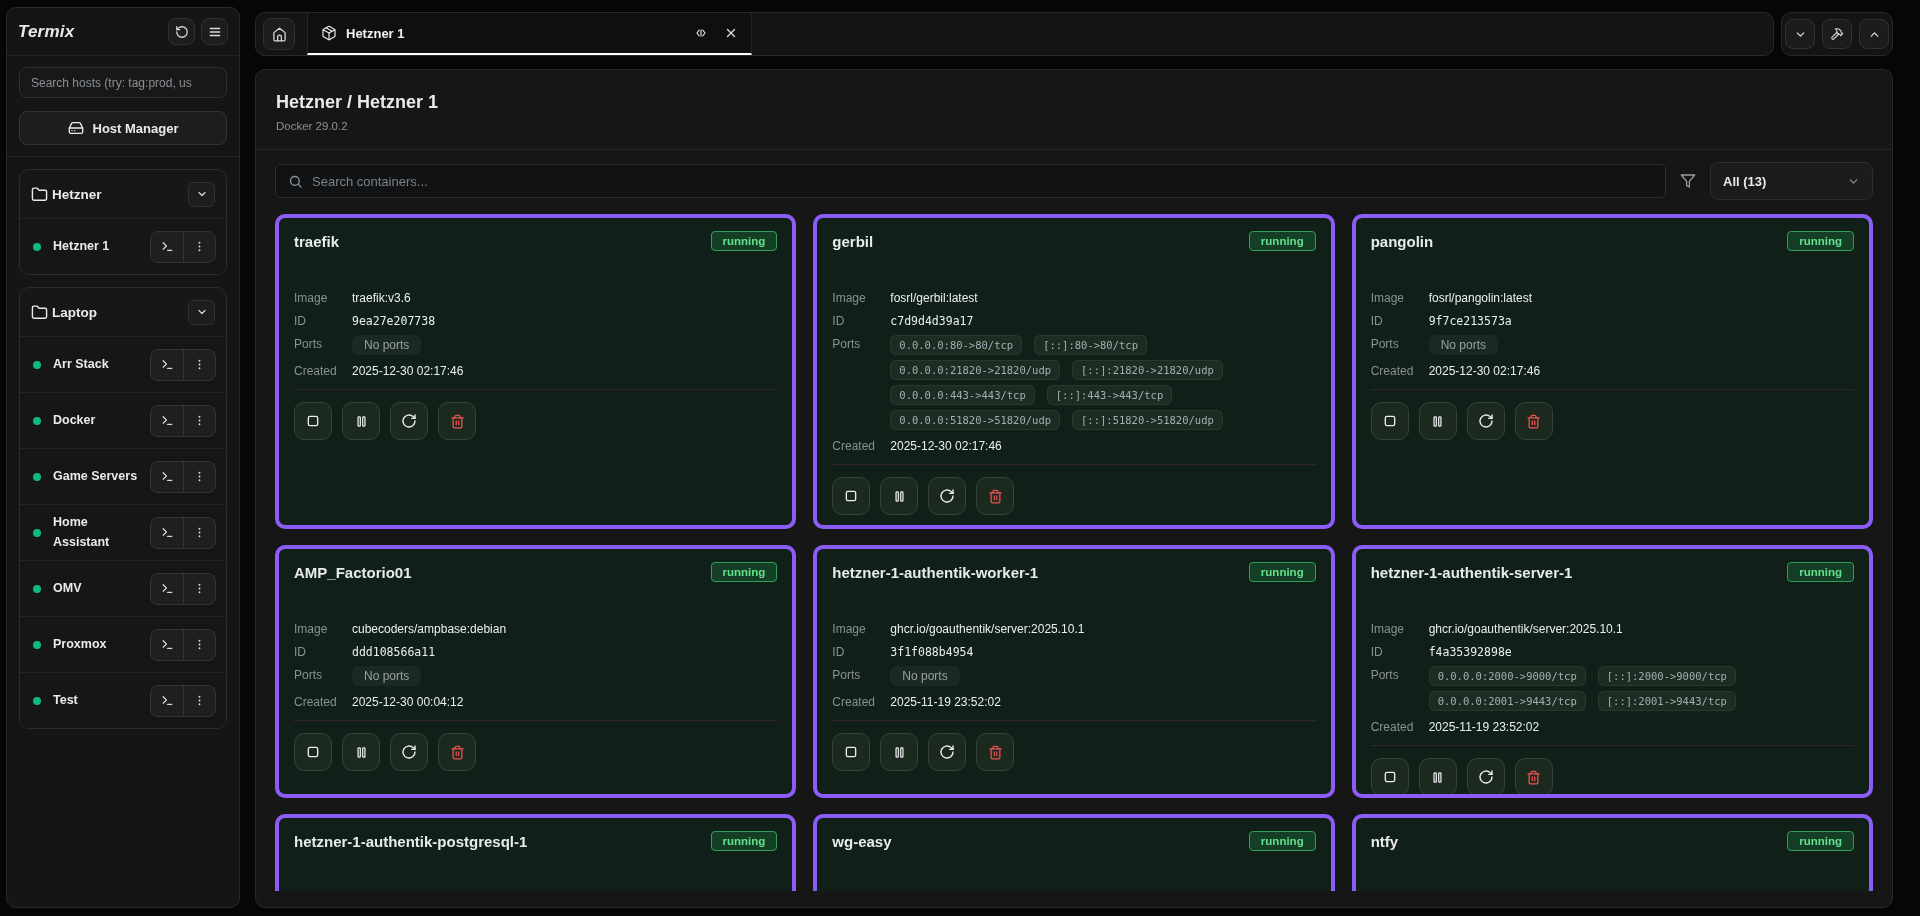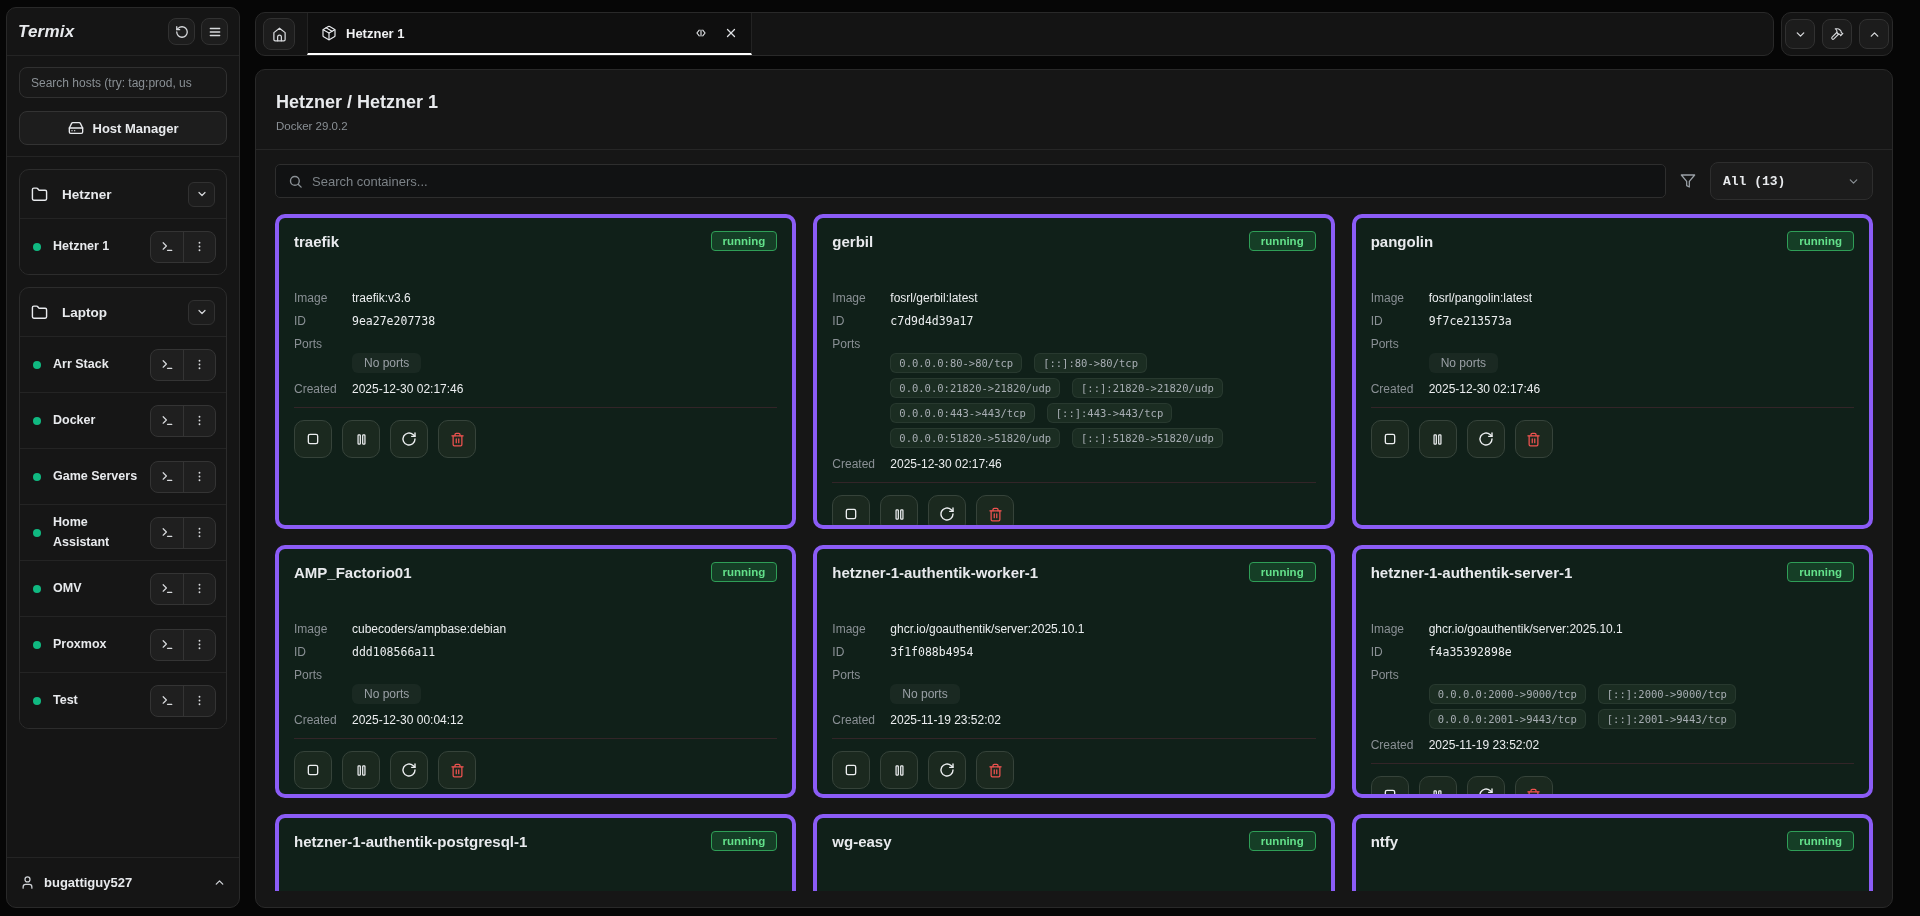--- a/index.html
+++ b/index.html
@@ -27,21 +27,21 @@
   .sb-header-btns .ghost-btn { width:27px; height:27px; }
   .sb-section { padding:11px 12px; border-bottom:1px solid #242424; }
   .hm-btn { width:100%; height:34px; display:flex; align-items:center; justify-content:center; gap:9px;
     background:#1d1d1d; border:1px solid #333; border-radius:8px; color:#e8eaed;
     font-size:13px; font-weight:600; cursor:pointer; }
   .sb-search { width:100%; height:31px; background:#181818; border:1px solid #303030; border-radius:8px;
     padding:0 11px; color:#cfd2d6; font-size:12px; font-family:"Liberation Sans",sans-serif; }
   .sb-search::placeholder { color:#8a9095; }
   .sb-list { flex:1; overflow:hidden; padding:12px 12px 0; display:flex; flex-direction:column; gap:12px; }
   .group { border:1px solid #2c2c2c; border-radius:10px; background:#171717; overflow:hidden; }
-  .group-header { height:48px; display:flex; align-items:center; gap:14px; padding:0 11px; cursor:pointer; }
+  .group-header { height:48px; display:flex; align-items:center; gap:4px; padding:0 11px; cursor:pointer; }
   .group-label { font-size:13.5px; font-weight:bold; }
   .group-chevron { margin-left:auto; width:27px; height:25px; border-radius:6px; }
   .host-row { min-height:56px; display:flex; align-items:center; padding:8px 10px 8px 13px;
     border-top:1px solid #242424; background:#161616; }
   .host-dot { width:8px; height:8px; border-radius:50%; background:#10b981; flex-shrink:0; }
   .host-label { margin-left:12px; font-size:12.5px; font-weight:600; max-width:92px; line-height:1.55; }
   .host-actions { margin-left:auto; display:flex; background:#1f1f1f; border:1px solid #343434;
     border-radius:8px; overflow:hidden; }
   .host-actions .seg { width:32px; height:30px; display:flex; align-items:center; justify-content:center;
     color:#d7d9dc; cursor:pointer; }
@@ -72,38 +72,38 @@
   .main-sub { margin-top:5px; font-size:11.5px; color:#8a9095; }
   .main-divider { border-top:1px solid #262626; }
   .toolbar { display:flex; align-items:center; gap:14px; padding:12px 19px; }
   .search-box { flex:1; height:34px; background:#111213; border:1px solid #2e2e2e; border-radius:5px;
     display:flex; align-items:center; gap:9px; padding:0 12px; }
   .search-box input { flex:1; background:transparent; border:none; outline:none; color:#cfd2d6;
     font-size:13px; font-family:"Liberation Sans",sans-serif; }
   .search-box input::placeholder { color:#7c8287; }
   .funnel { color:#9aa0a6; cursor:pointer; }
   .filter-select { width:163px; height:34px; background:#1c1c1c; border:1px solid #2e2e2e; border-radius:8px;
-    display:flex; align-items:center; padding:18px 12px; cursor:pointer;font-family:Liberation Mono, monospace; }
+    display:flex; align-items:center; padding:18px 12px; cursor:pointer; }
   .filter-select .val { font-size:13px; font-weight:600; }
   .filter-select .chev { margin-left:auto; color:#8a9095; }
 
   
   .grid { margin:2px 19px 0; height:677px; overflow:hidden; display:grid;
     grid-template-columns:repeat(3,1fr); grid-template-rows:315px 253px 280px; gap:16px 17px; }
   .card { background:#102019; border:4px solid #8b5cf6; border-radius:10px; padding:13px 15px; overflow:hidden; }
   .card-head { display:flex; align-items:flex-start; justify-content:space-between; }
   .card-title { font-size:15px; font-weight:bold; padding-top:2px; }
   .badge { background:#153e26; border:1px solid #2f9e57; color:#63e08a; font-size:11.5px; font-weight:600;
     padding:3px 11px; border-radius:4px; }
   .card-body { margin-top:38px; }
   .frow { display:flex; margin-bottom:7px; }
   .flabel { width:58px; flex-shrink:0; font-size:12px; color:#8a9095; padding-top:2px; }
   .fvalue { font-size:12px; color:#eceef0; padding-top:2px; word-break:break-all; }
   .mono { font-family:"DejaVu Sans Mono", monospace; font-size:11.5px; }
-  .ports-wrap { display:flex; flex-direction:column; gap:5px;margin-top:18px; }
+  .ports-wrap { display:flex; flex-direction:column; gap:5px; }
   .port-line { display:flex; gap:12px; }
   .port-pill { background:#1b2d22; border:1px solid rgba(255,255,255,.06); border-radius:6px;
     padding:3px 8px; font-family:"DejaVu Sans Mono", monospace; font-size:10.5px; color:#a7adb3; white-space:nowrap; }
   .no-ports { background:rgba(255,255,255,.045); border-radius:6px; padding:3px 12px;
     font-size:12px; color:#9aa0a6; }
   .card-divider { border-top:1px solid #332528; margin-top:11px; }
   .card-actions { display:flex; gap:10px; margin-top:12px; }
   .act-btn { width:38px; height:38px; border-radius:10px; background:#1b291f; border:1px solid #36433a;
     display:flex; align-items:center; justify-content:center; color:#eceef0; cursor:pointer; }
   .act-btn.danger { color:#ef5350; }
@@ -378,34 +378,20 @@
                     <circle cx="12" cy="19" r="1.7"></circle>
                   </svg>
         </span>
       </span>
     </span>
   </div>
 </div>
   </div>
 </div>
 
-  <div class="sb-footer">
-    <span class="icon" style="color:#cfd2d6;">
-      <svg width="15" height="15" viewBox="0 0 24 24" fill="none" stroke="currentColor" stroke-width="2" stroke-linecap="round" stroke-linejoin="round">
-          <path d="M19 21v-2a4 4 0 0 0-4-4H9a4 4 0 0 0-4 4v2"></path>
-          <circle cx="12" cy="7" r="4"></circle>
-        </svg>
-    </span>
-    <span class="sb-username">bugattiguy527</span>
-    <span class="icon chev">
-      <svg width="13" height="13" viewBox="0 0 24 24" fill="none" stroke="currentColor" stroke-width="2.4" stroke-linecap="round" stroke-linejoin="round">
-          <path d="m18 15-6-6-6 6"></path>
-        </svg>
-    </span>
-  </div>
 </div>
 
 <div id="topbar" class="panel">
   <button class="ghost-btn home-btn">
     <span class="icon">
       <svg width="15" height="15" viewBox="0 0 24 24" fill="none" stroke="currentColor" stroke-width="2" stroke-linecap="round" stroke-linejoin="round">
           <path d="m3 9 9-7 9 7v11a2 2 0 0 1-2 2H5a2 2 0 0 1-2-2z"></path>
           <path d="M9 22v-6a3 3 0 0 1 6 0v6"></path>
         </svg>
     </span>

